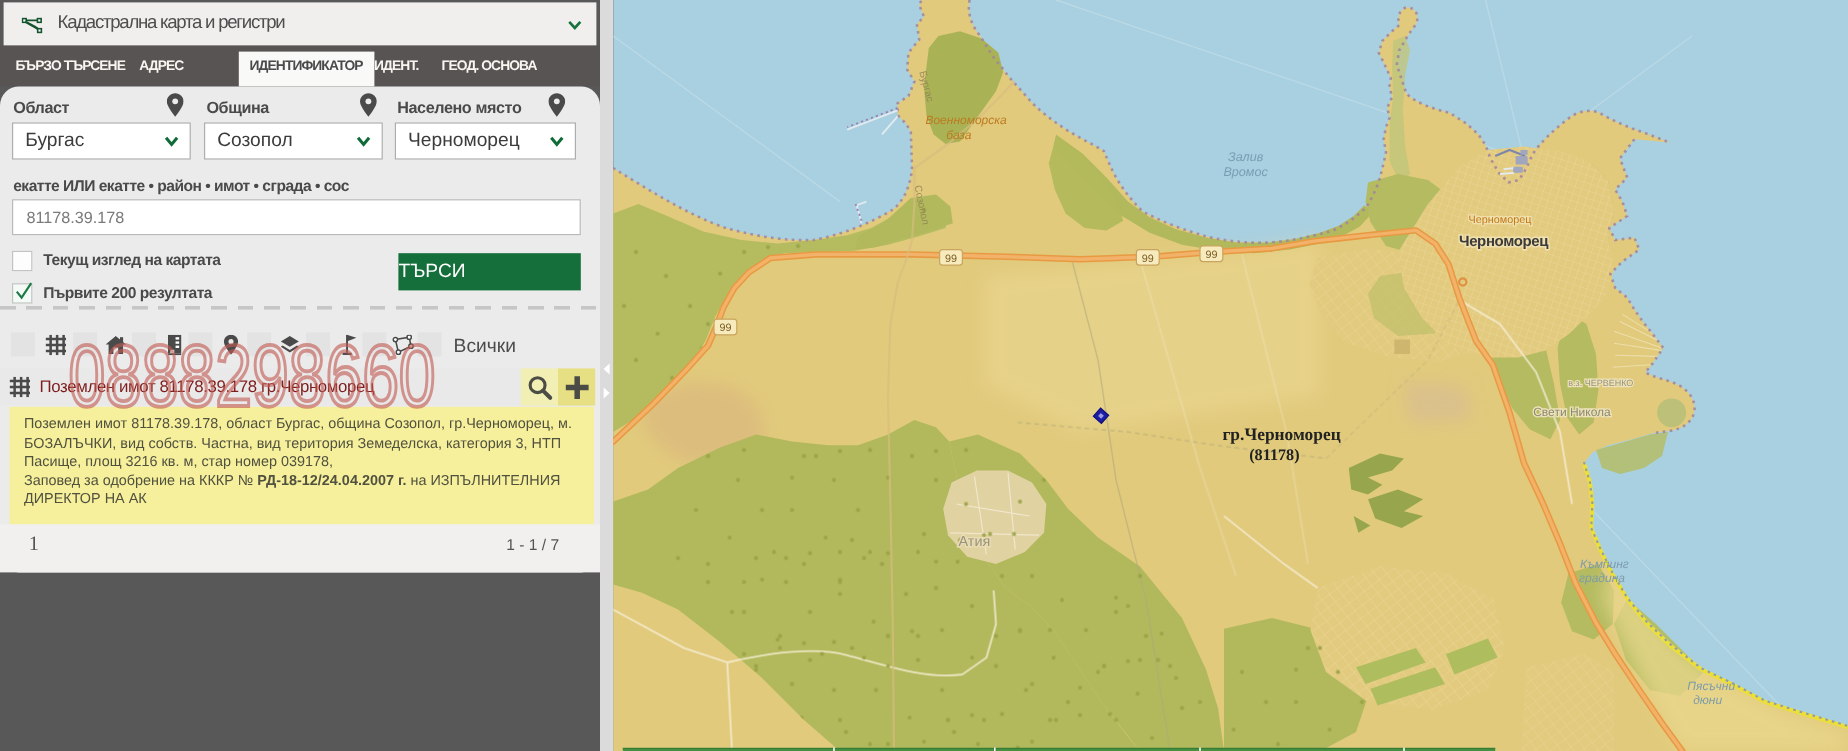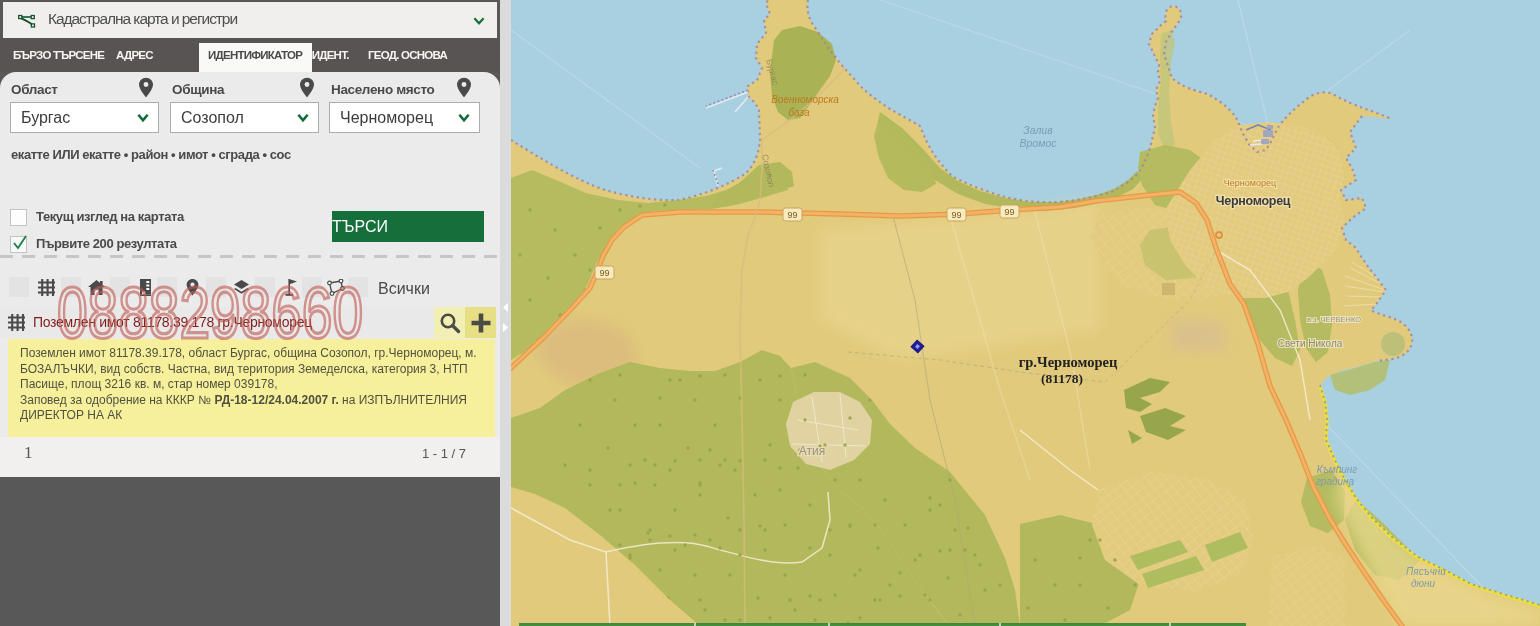--- a/index.html
+++ b/index.html
@@ -79,20 +79,21 @@
     <div class="sel" style="left:10px">Бургас<svg class="chev" viewBox="0 0 13 10">
           <path d="M1.5 1.5 L6.5 7.5 L11.5 1.5" stroke="#0f6b38" stroke-width="2.8" fill="none"></path>
         </svg></div>
     <div class="sel" style="left:170px">Созопол<svg class="chev" viewBox="0 0 13 10">
           <path d="M1.5 1.5 L6.5 7.5 L11.5 1.5" stroke="#0f6b38" stroke-width="2.8" fill="none"></path>
         </svg></div>
     <div class="sel" style="left:329px;width:151px">Черноморец<svg class="chev" viewBox="0 0 13 10">
           <path d="M1.5 1.5 L6.5 7.5 L11.5 1.5" stroke="#0f6b38" stroke-width="2.8" fill="none"></path>
         </svg></div>
     <span class="flabel" style="left:11px;top:75px;font-size:13px;letter-spacing:-0.43px">екатте ИЛИ екатте • район • имот • сграда • сос</span>
+    <div id="ekinput">81178.39.178</div>
     <div class="cb" style="top:137px"></div>
     <span class="cblab" style="top:137px">Текущ изглед на картата</span>
     <div class="cb" style="top:164px;background:#f4fbf6"></div>
     <svg style="position:absolute;left:11px;top:162px" width="18" height="18" viewBox="0 0 18 18">
         <path d="M3 9 L7 14 L15 2" stroke="#1e7a44" stroke-width="1.8" fill="none"></path>
       </svg>
     <span class="cblab" style="top:164px">Първите 200 резултата</span>
     <div id="btn">ТЪРСИ</div>
   </div>
   <div id="dash"></div>

